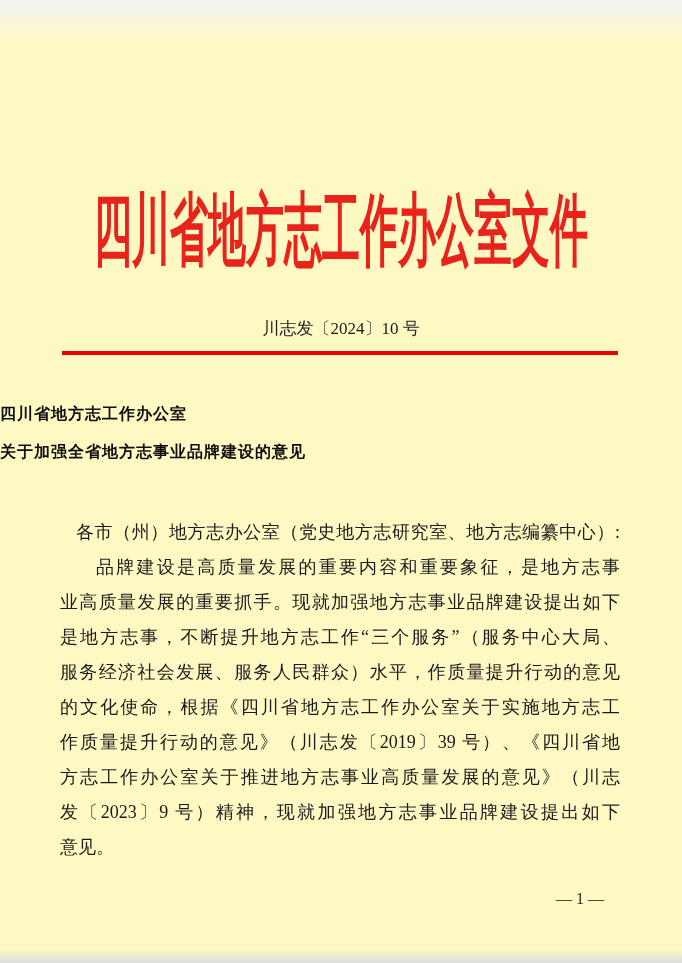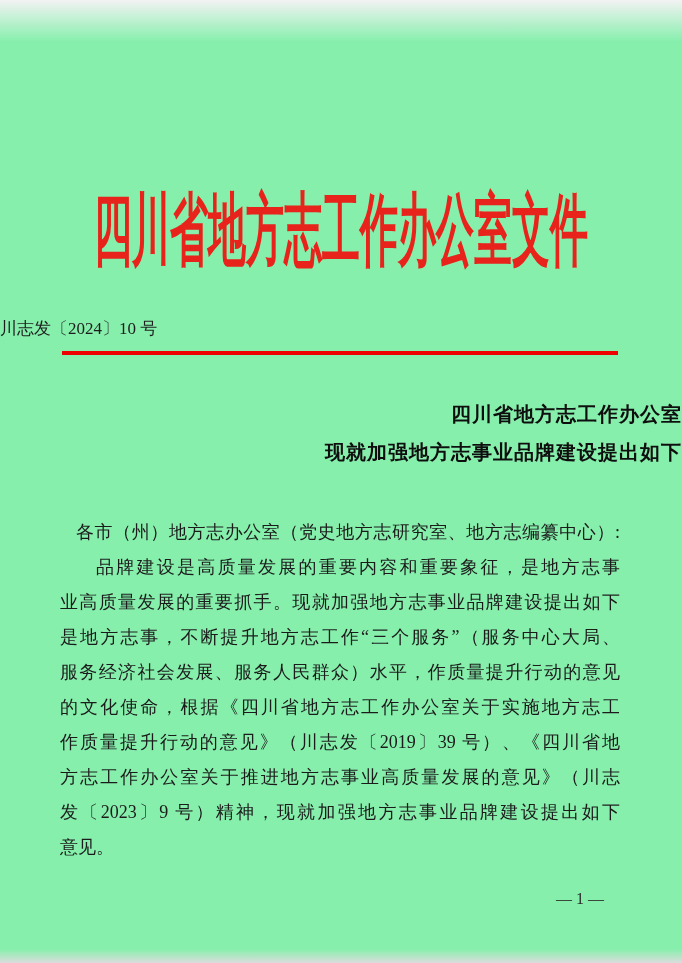--- a/index.html
+++ b/index.html
@@ -4,21 +4,21 @@
 <style>
   html, body {
     margin: 0;
     padding: 0;
     background: #ffffff;
   }
   .page {
     position: relative;
     width: 682px;
     height: 963px;
-    background: #86efac;
+    background: #fef9c3;
     overflow: hidden;
     font-family: "Liberation Serif", "DejaVu Serif", serif;
   }
   .top-shade {
     position: absolute;
     top: 0; left: 0; right: 0;
     height: 42px;
     background: linear-gradient(180deg, #f2f2f3 0%, rgba(255,255,255,0) 100%);
     pointer-events: none;
   }
@@ -45,41 +45,41 @@
     color: #e8231b;
     transform: scaleY(2.08);
     transform-origin: top center;
     white-space: nowrap;
   }
   .doc-number {
     position: absolute;
     top: 317px;
     left: 0;
     width: 682px;
-    text-align: left;
+    text-align: center;
     font-size: 17px;
     line-height: 24px;
     color: #1c1c1c;
   }
   .red-rule {
     position: absolute;
     top: 351px;
     left: 62px;
     width: 556px;
     height: 4px;
     background: #ee0000;
   }
   .doc-title {
     position: absolute;
     top: 395px;
     left: 0;
     width: 682px;
-    text-align: right;
+    text-align: left;
     font-weight: 700;
-    font-size: 20px;
+    font-size: 16px;
     line-height: 38px;
     color: #0e0e0e;
     letter-spacing: 1px;
   }
   .body-text {
     position: absolute;
     top: 515px;
     left: 60px;
     width: 560px;
     font-size: 18px;
@@ -122,21 +122,21 @@
   <div class="red-banner">
     <span class="red-banner-text">四川省地方志工作办公室文件</span>
   </div>
 
   <div class="doc-number">川志发〔2024〕10 号</div>
 
   <div class="red-rule"></div>
 
   <div class="doc-title">
     <div>四川省地方志工作办公室</div>
-    <div>现就加强地方志事业品牌建设提出如下</div>
+    <div>关于加强全省地方志事业品牌建设的意见</div>
   </div>
 
   <div class="body-text">
     <div class="bline j sal">各市（州）地方志办公室（党史地方志研究室、地方志编纂中心）:</div>
     <div class="bline j ind">品牌建设是高质量发展的重要内容和重要象征，是地方志事</div>
     <div class="bline j">业高质量发展的重要抓手。现就加强地方志事业品牌建设提出如下</div>
     <div class="bline j">是地方志事，不断提升地方志工作“三个服务”（服务中心大局、</div>
     <div class="bline j">服务经济社会发展、服务人民群众）水平，作质量提升行动的意见</div>
     <div class="bline j">的文化使命，根据《四川省地方志工作办公室关于实施地方志工</div>
     <div class="bline j">作质量提升行动的意见》（川志发〔2019〕39 号）、《四川省地</div>

